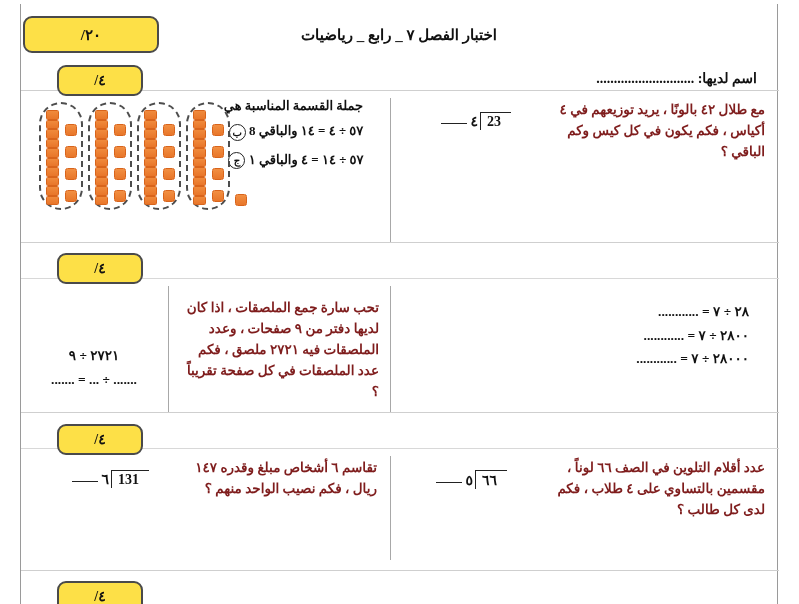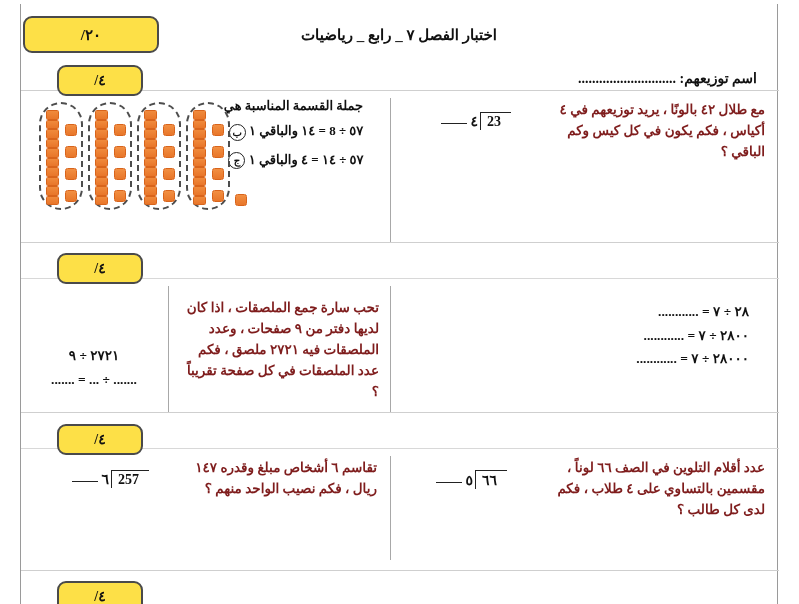--- a/index.html
+++ b/index.html
@@ -180,21 +180,21 @@
   }
 </style>
 </head>
 <body>
 
 <div class="page">
 
   <div class="header-title">اختبار الفصل ٧ _ رابع _ رياضيات</div>
 
   <div class="student-line">
-    <span>اسم توزيعهم:</span>
+    <span>اسم لديها:</span>
     <span class="dots">............................</span>
   </div>
 
   <div class="rule" style="top:86px;"></div>
   <div class="rule" style="top:238px;"></div>
   <div class="rule thin" style="top:274px;"></div>
   <div class="rule" style="top:408px;"></div>
   <div class="rule thin" style="top:444px;"></div>
   <div class="rule" style="top:566px;"></div>
 
@@ -205,21 +205,21 @@
 
     <div class="cell" style="right:268px; top:18px;">
       <span class="longdiv">
         <span class="quot-line"></span><span class="divisor">٤</span><span class="dividend">23</span>
       </span>
     </div>
 
     <div class="cell" style="right:398px; top:4px; width:175px;">
       <div class="opt-head">جملة القسمة المناسبة هي</div>
       <div class="opt">
-        <span>٥٧ ÷ 8 = ١٤ والباقي ١</span>
+        <span>٥٧ ÷ ٤ = ١٤ والباقي 8</span>
         <span class="opt-mark">ب</span>
       </div>
       <div class="opt">
         <span>٥٧ ÷ ١٤ = ٤ والباقي ١</span>
         <span class="opt-mark">ج</span>
       </div>
     </div>
 
     <div class="blocks">
       <div class="group" style="left:0px;  top:0px;">
@@ -324,21 +324,21 @@
     <div class="cell" style="right:272px; top:18px;">
       <span class="longdiv">
         <span class="quot-line"></span><span class="divisor">٥</span><span class="dividend">٦٦</span>
       </span>
     </div>
 
     <div class="cell qtext" style="right:402px; top:6px; width:196px;">تقاسم ٦ أشخاص مبلغ وقدره ١٤٧ ريال ، فكم نصيب الواحد منهم ؟</div>
 
     <div class="cell" style="right:630px; top:18px;">
       <span class="longdiv">
-        <span class="quot-line"></span><span class="divisor">٦</span><span class="dividend">257</span>
+        <span class="quot-line"></span><span class="divisor">٦</span><span class="dividend">131</span>
       </span>
     </div>
   </div>
 
   <div class="score-box" id="score-total">٢٠/</div>
   <div class="score-box" id="score-q1">٤/</div>
   <div class="score-box" id="score-q2">٤/</div>
   <div class="score-box" id="score-q3">٤/</div>
   <div class="score-box" id="score-q4">٤/</div>
 

